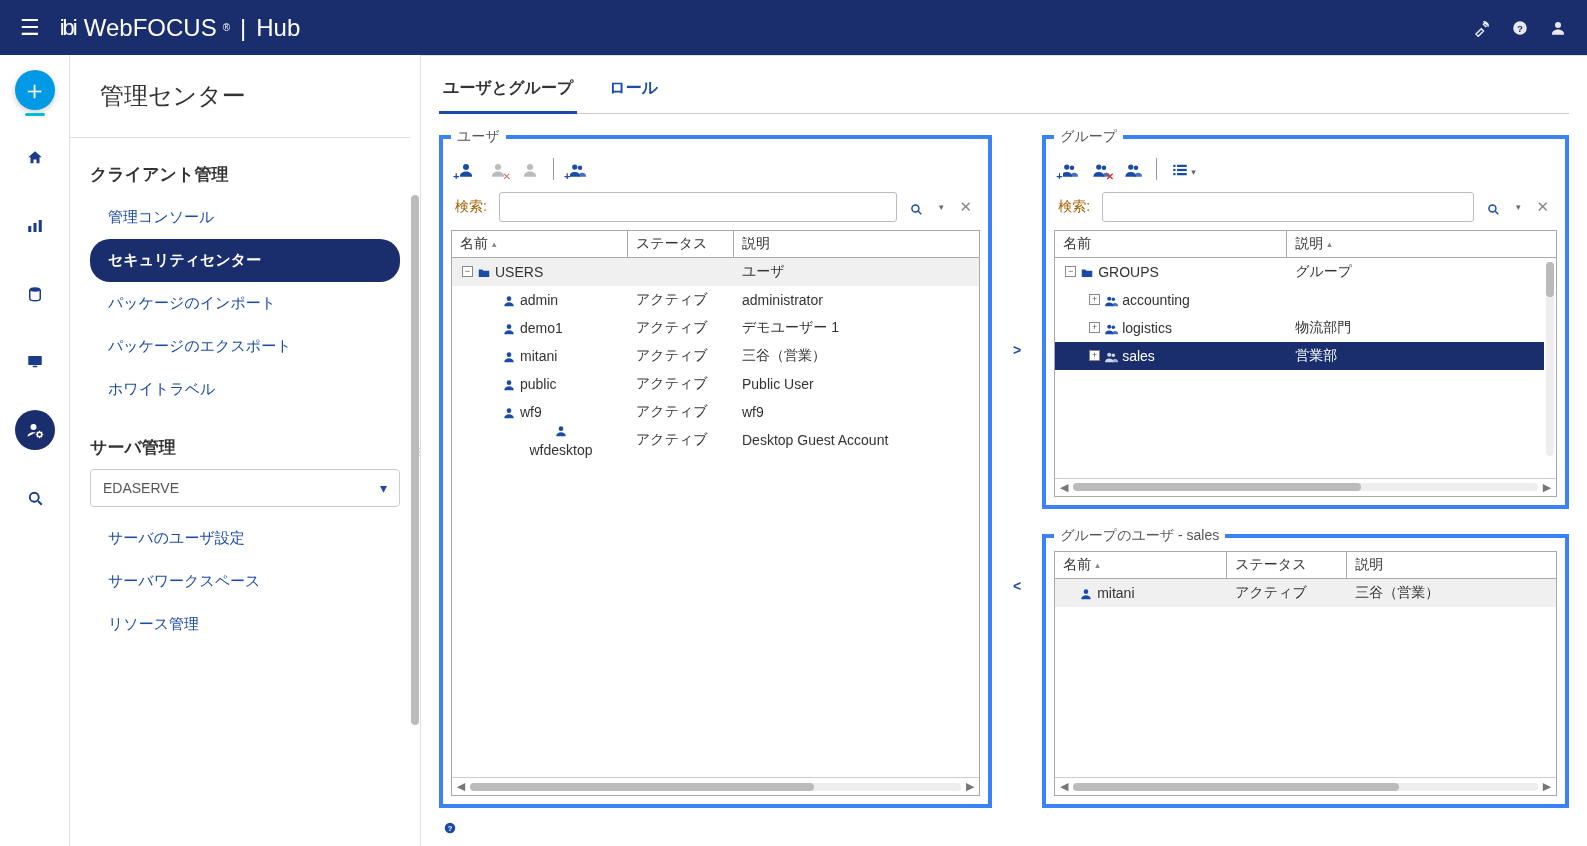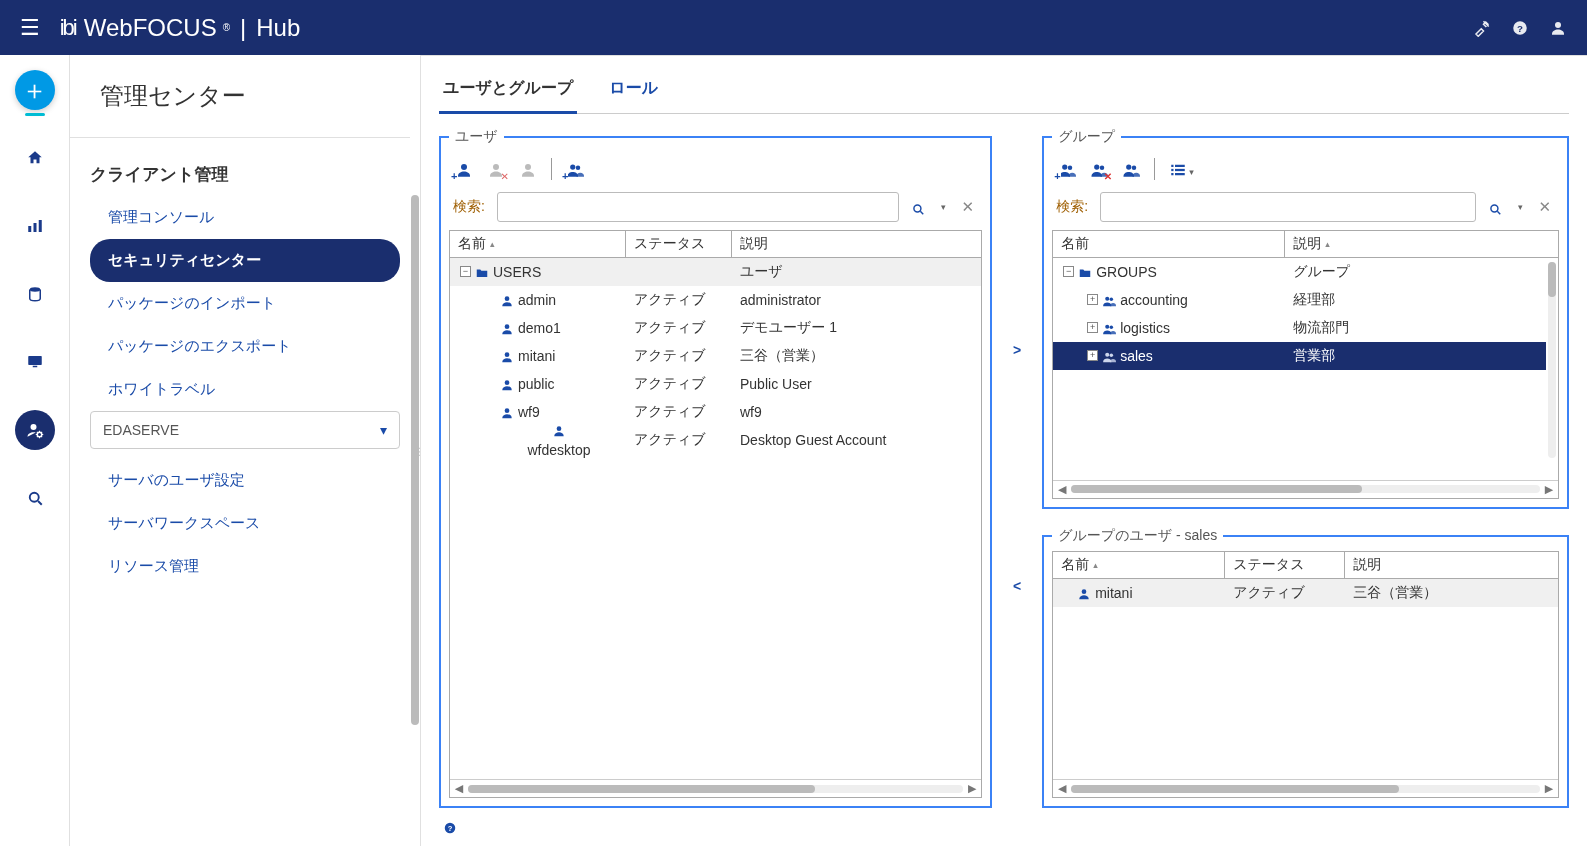--- a/index.html
+++ b/index.html
@@ -43,21 +43,21 @@
 .main { flex: 1; border-left: 1px solid #e0e0e0; border-top: 1px solid #e0e0e0; padding: 12px 18px 10px 18px; display: flex; flex-direction: column; position:relative; }
 .tabs { display: flex; gap: 28px; border-bottom: 1px solid #ccc; margin-bottom: 14px; }
 .tab { padding: 10px 4px 12px 4px; font-size: 16px; font-weight: 600; color: #1a4ba8; cursor: pointer; border-bottom: 3px solid transparent; margin-bottom: -1px; }
 .tab.active { color: #333; border-bottom-color: #1a4ba8; }
 
 .panels { display: flex; gap: 10px; flex: 1; min-height: 0; align-items: stretch; }
 .col-left { flex: 1.05; display: flex; flex-direction: column; }
 .col-mid { width: 30px; display: flex; flex-direction: column; align-items: center; justify-content: center; gap: 220px; color: #1a4ba8; font-weight: bold; font-size: 14px;}
 .col-right { flex: 1; display: flex; flex-direction: column; gap: 18px; }
 
-fieldset.panel { border: 2px solid #3b82f6; padding: 6px 8px 8px 8px; position: relative; display: flex; flex-direction: column; min-height: 0; }
+fieldset.panel { border: 4px solid #3b82f6; padding: 6px 8px 8px 8px; position: relative; display: flex; flex-direction: column; min-height: 0; }
 fieldset.panel > legend { padding: 0 6px; color: #555; font-size: 14px; }
 .toolbar { display: flex; align-items: center; gap: 14px; padding: 6px 4px 8px 6px; }
 .tb-icon { color: #1a4ba8; font-size: 18px; cursor: pointer; position: relative; }
 .tb-icon.dis { color: #bbb; cursor: default; }
 .tb-sep { width: 1px; height: 22px; background: #999; }
 .tb-caret { font-size: 9px; margin-left: 2px; color: #666; }
 
 .searchrow { display: flex; align-items: center; gap: 8px; padding: 4px 4px 8px 4px; }
 .searchrow label { color: #a16207; padding-right: 4px; }
 .searchrow input { flex: 1; height: 30px; border: 1px solid #bbb; border-radius: 3px; padding: 0 8px; }
@@ -231,20 +231,21 @@
     <div class="sidebar">
       <div class="page-head">管理センター</div>
 
       <div class="section-title">クライアント管理</div>
       <div class="nav-item">管理コンソール</div>
       <div class="nav-item active">セキュリティセンター</div>
       <div class="nav-item">パッケージのインポート</div>
       <div class="nav-item">パッケージのエクスポート</div>
       <div class="nav-item">ホワイトラベル</div>
 
+      <div class="section-title">サーバ管理</div>
       <div class="select">
         <span>EDASERVE</span>
         <span class="caret">▾</span>
       </div>
       <div class="nav-item">サーバのユーザ設定</div>
       <div class="nav-item">サーバワークスペース</div>
       <div class="nav-item">リソース管理</div>
     </div>
     <div class="sidebar-scrollbar">
         <div class="thumb"></div>
@@ -433,21 +434,20 @@
                 <div class="cell g-c2">グループ</div>
               </div>
               <div class="grow">
                 <div class="cell g-c1" style="padding-left:34px;">
                     <span class="exp">+</span>
                     <span class="group-icon"><svg class="ico-sm" viewBox="0 0 24 24">
                         <use href="#i-users"></use>
                       </svg></span>
                     <span>accounting</span>
                   </div>
-                <div class="cell g-c2">経理部</div>
               </div>
               <div class="grow">
                 <div class="cell g-c1" style="padding-left:34px;">
                     <span class="exp">+</span>
                     <span class="group-icon"><svg class="ico-sm" viewBox="0 0 24 24">
                         <use href="#i-users"></use>
                       </svg></span>
                     <span>logistics</span>
                   </div>
                 <div class="cell g-c2">物流部門</div>

